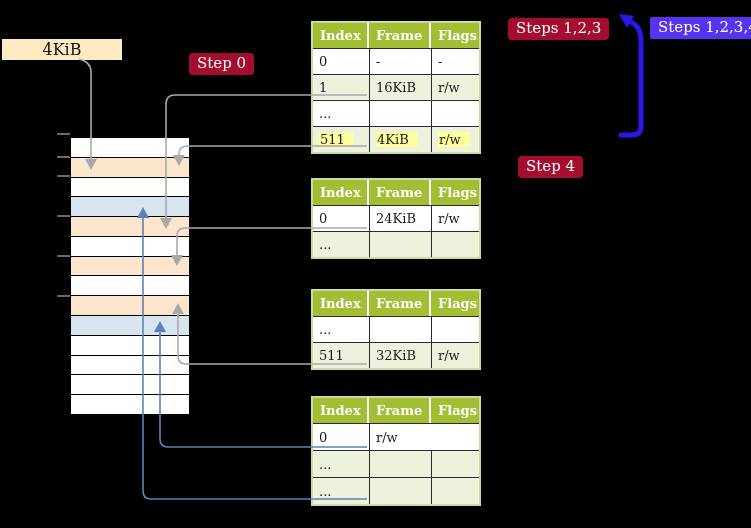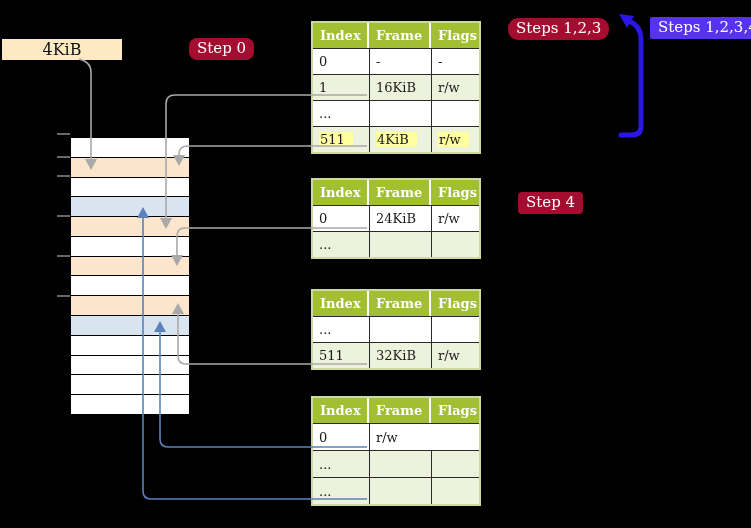--- a/index.html
+++ b/index.html
@@ -9,24 +9,24 @@
   
   .frame-box{position:absolute;left:2px;top:39px;width:120px;height:21px;
              background:var(--frame_box_bg);color:#111;font-size:16px;line-height:21px;
              text-align:center;}
 
   
   .badge{position:absolute;color:#fff;font-size:15px;line-height:1.3;
          padding:1px 8px;border-radius:4px;white-space:nowrap;}
   .badge.red{background:var(--badge_red);}
   .badge.violet{background:var(--badge_violet);border-radius:2px;}
-  .b-step0{left:189px;top:38px;border-radius:8px;}
-  .b-steps123{left:508px;top:18px;border-radius:10px;}
+  .b-step0{left:189px;top:53px;}
+  .b-steps123{left:508px;top:18px;border-radius:4px;}
   .b-steps1234{left:650px;top:17px;}
-  .b-step4{left:518px;top:156px;margin-top:36px;}
+  .b-step4{left:518px;top:156px;}
 
   
   #memory-column{position:absolute;left:70px;top:137px;width:120px;height:278px;
                  border:1px solid #000;box-sizing:border-box;display:flex;flex-direction:column;z-index:1;}
   .mrow{flex:1;border-top:1px solid #000;}
   .mrow:first-child{border-top:none;}
   .mrow.white{background:#ffffff;}
   .mrow.peach{background:var(--frame_peach);}
   .mrow.blue{background:var(--frame_blue);}
 

